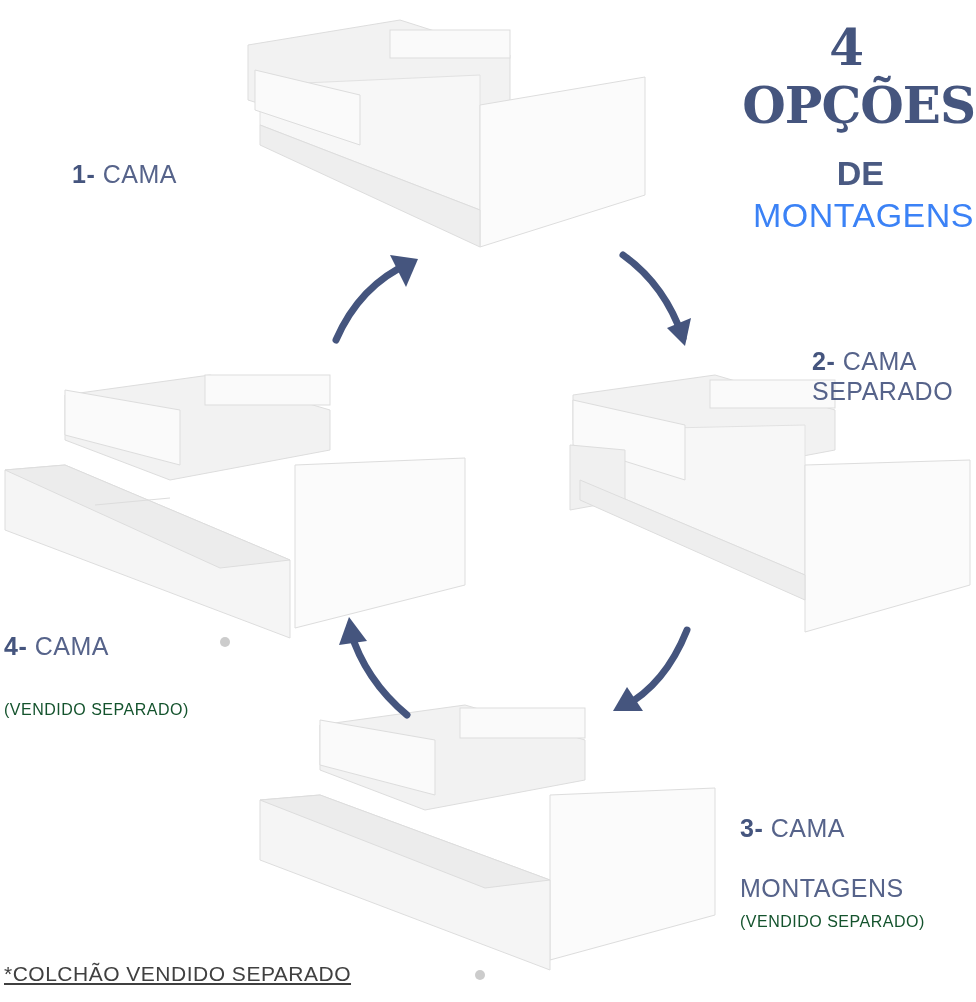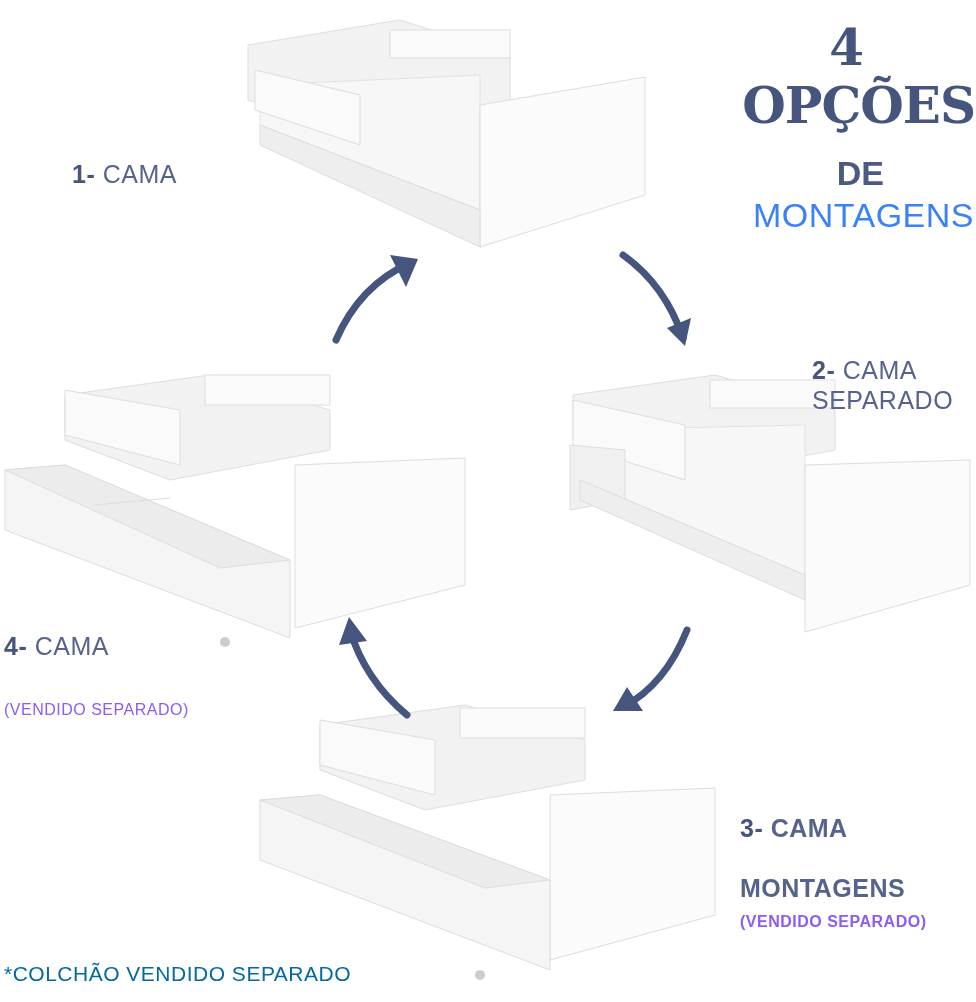--- a/index.html
+++ b/index.html
@@ -4,22 +4,22 @@
 <style>
   html,body{margin:0;padding:0;background:#fff;}
   body{width:976px;height:1002px;position:relative;overflow:hidden;font-family:"Liberation Sans","DejaVu Sans",sans-serif;color:#4a5a82;}
   .abs{position:absolute;}
   .title-num{font-family:"DejaVu Serif","Liberation Serif",serif;font-weight:bold;font-size:50px;color:#45557e;right:112px;top:18px;}
   .title-big{font-family:"DejaVu Serif","Liberation Serif",serif;font-weight:bold;font-size:50px;color:#45557e;right:1px;top:76px;letter-spacing:-1px;}
   .title-de{font-size:34px;color:#4a5a82;right:92px;top:154px;font-weight:700;}
   .title-mont{font-size:34px;color:#3b82f6;right:2px;top:196px;font-weight:300;letter-spacing:0.5px;}
   .lbl{font-size:25px;line-height:30px;color:#56638a;letter-spacing:0.5px;margin-top:28px;}
   .lbl b{color:#45557e;}
-  .sub{font-size:16px;line-height:20px;color:#8b5cf6;}
-  .footnote{font-size:21px;color:#0369a1;left:4px;top:962px;letter-spacing:0.5px;}
+  .sub{font-size:16px;line-height:20px;color:#14532d;}
+  .footnote{font-size:21px;color:#404040;left:4px;top:962px;letter-spacing:0.5px;text-decoration:underline;}
   svg{position:absolute;}
 </style>
 </head>
 <body>
 
 <div class="abs title-num">4</div>
 <div class="abs title-big">OPÇÕES</div>
 <div class="abs title-de">DE</div>
 <div class="abs title-mont">MONTAGENS</div>
 
@@ -77,26 +77,26 @@
 </svg>
 <svg style="left:330px;top:255px" width="90" height="90" viewBox="0 0 90 90">
   <path d="M6,85 Q30,30 80,8" stroke="#45557e" stroke-width="7" fill="none" stroke-linecap="round"></path>
   <polygon points="60,0 88,4 76,32" fill="#45557e"></polygon>
 </svg>
 
 <div class="abs lbl" style="left:72px;top:131px;">
   <b>1-</b> <span>CAMA</span><br>
 </div>
 
-<div class="abs lbl" style="left:812px;top:327px;">
+<div class="abs lbl" style="left:812px;top:318px;">
   <b>2-</b> <span>CAMA</span><br>
   <span>SEPARADO</span>
 </div>
 
-<div class="abs lbl" style="left:740px;top:785px;font-weight:bold;">
+<div class="abs lbl" style="left:740px;top:785px;">
   <b>3-</b> <span>CAMA</span><br>
   <br>
   <span>MONTAGENS</span><br>
   <span class="sub">(VENDIDO SEPARADO)</span>
 </div>
 
 <div class="abs lbl" style="left:4px;top:603px;">
   <b>4-</b> <span>CAMA</span><br>
   <br>
   <span class="sub">(VENDIDO SEPARADO)</span>

